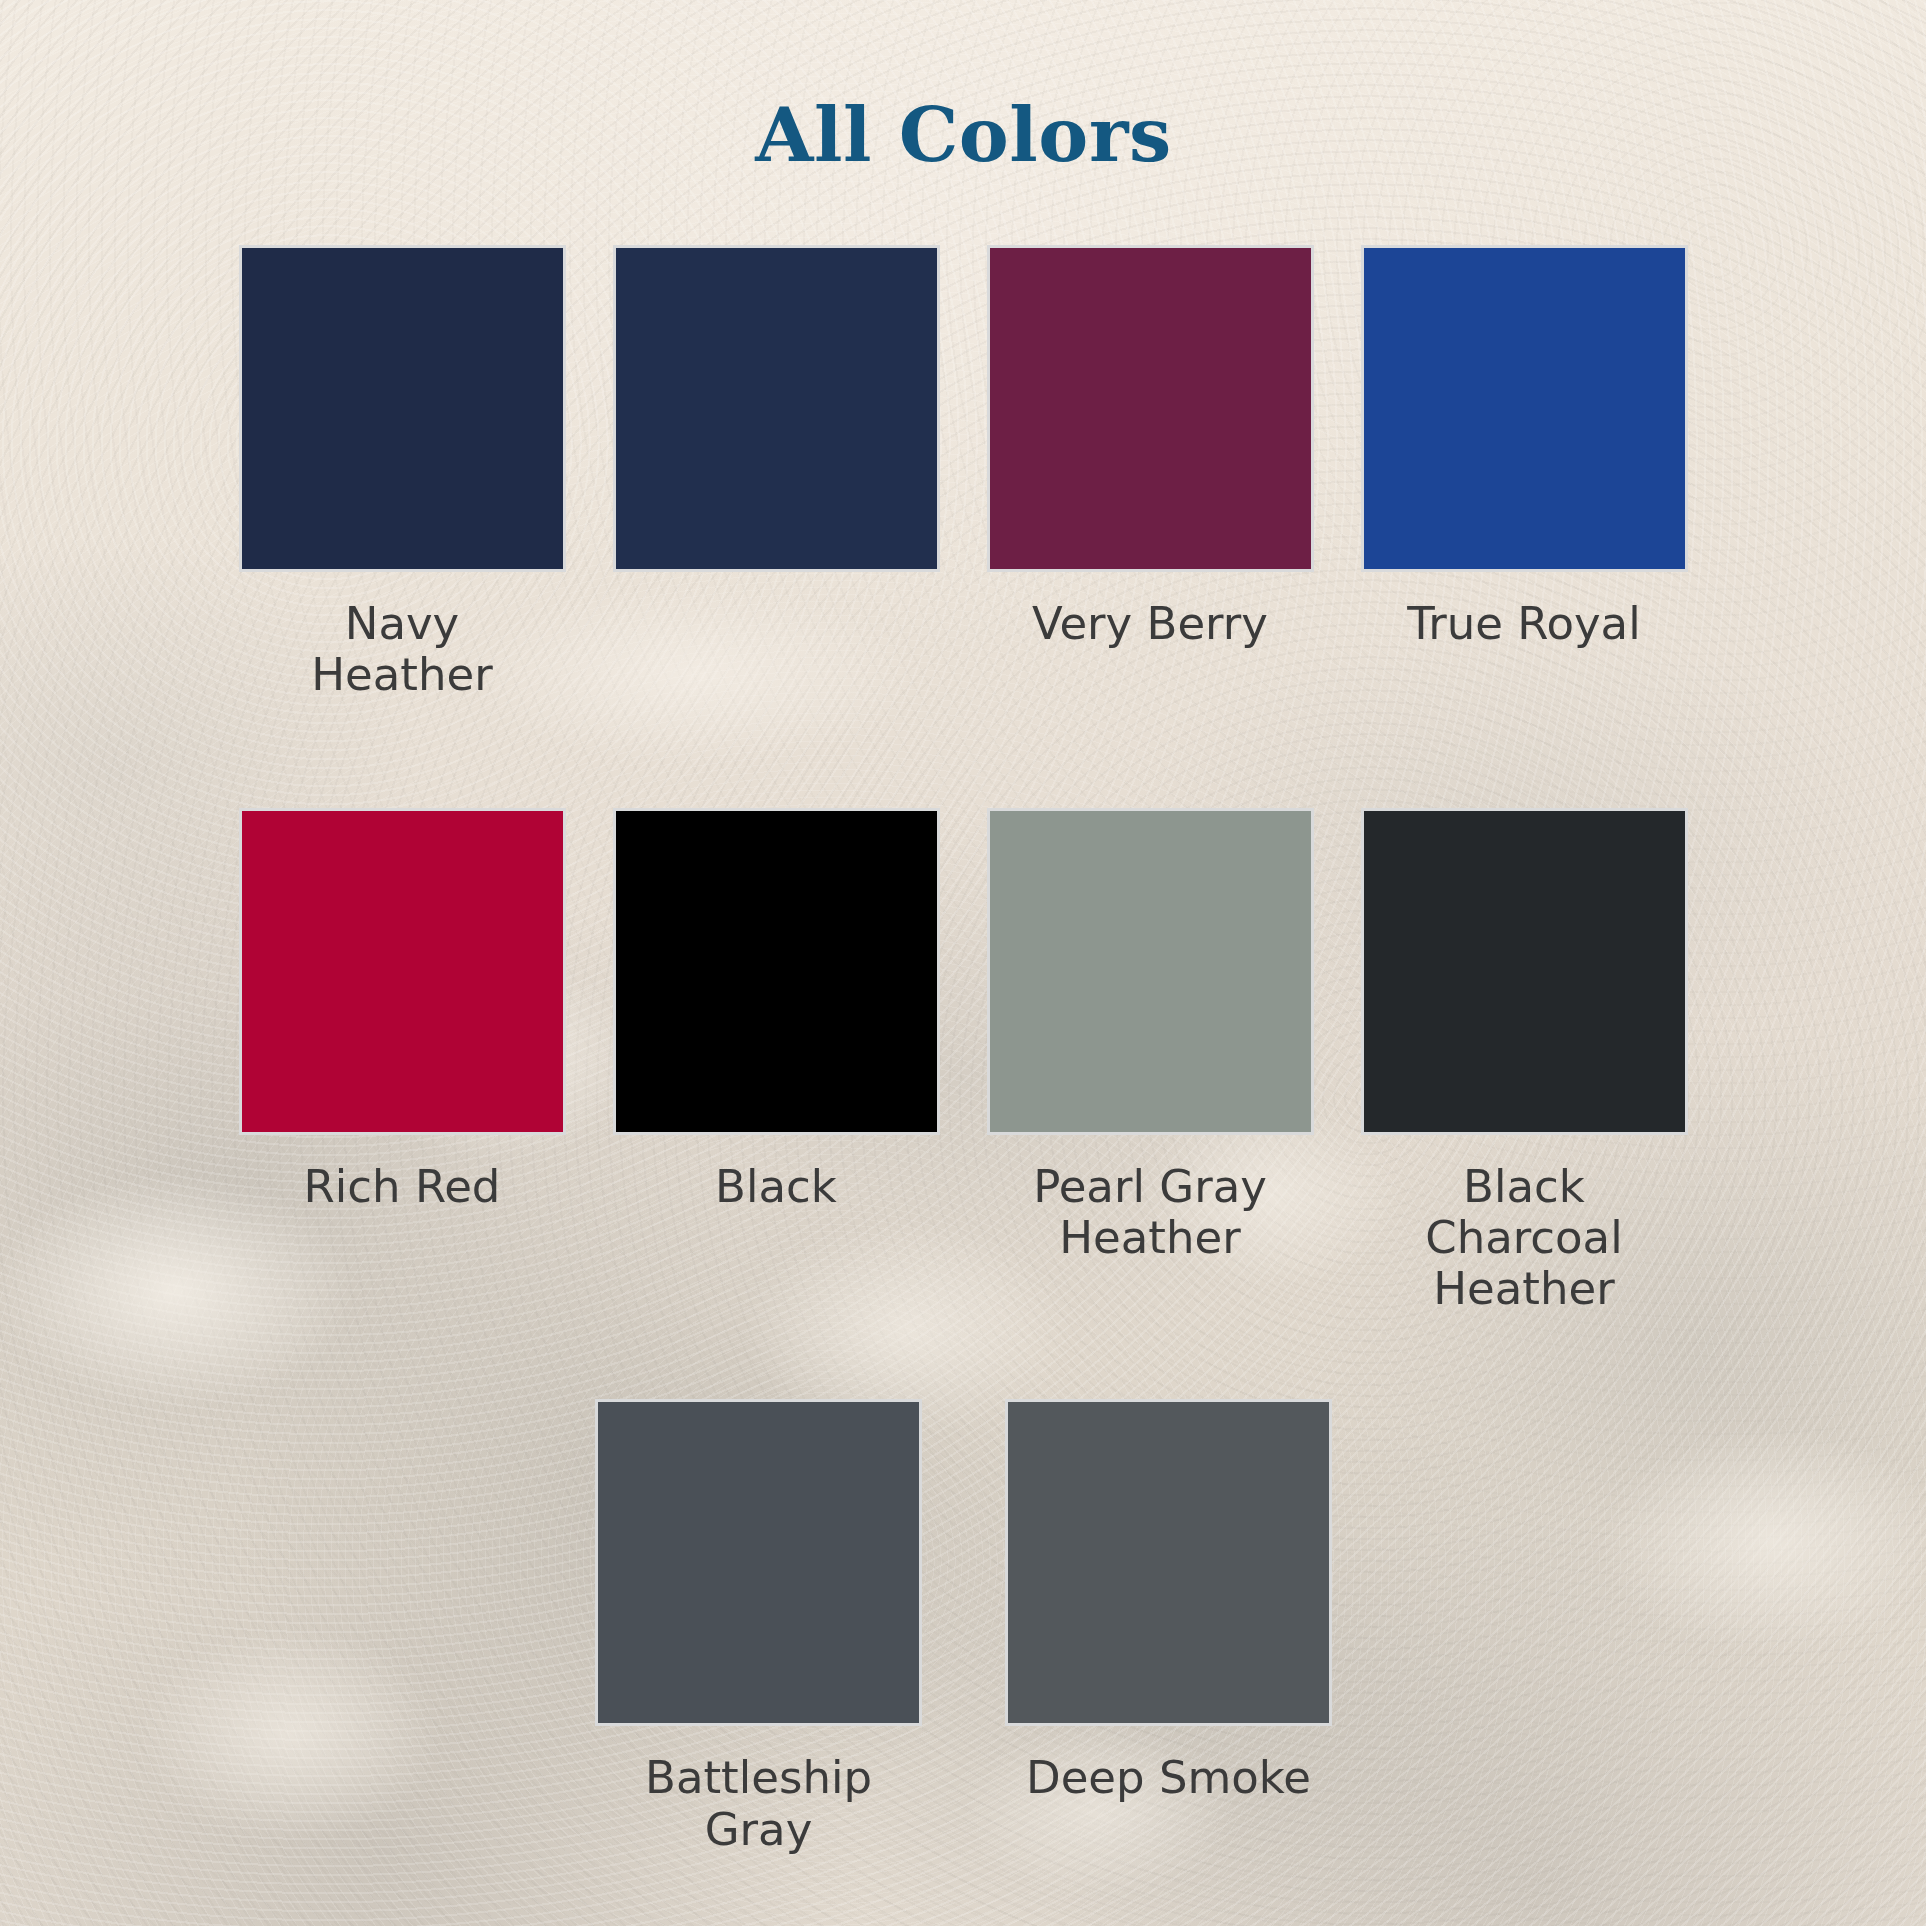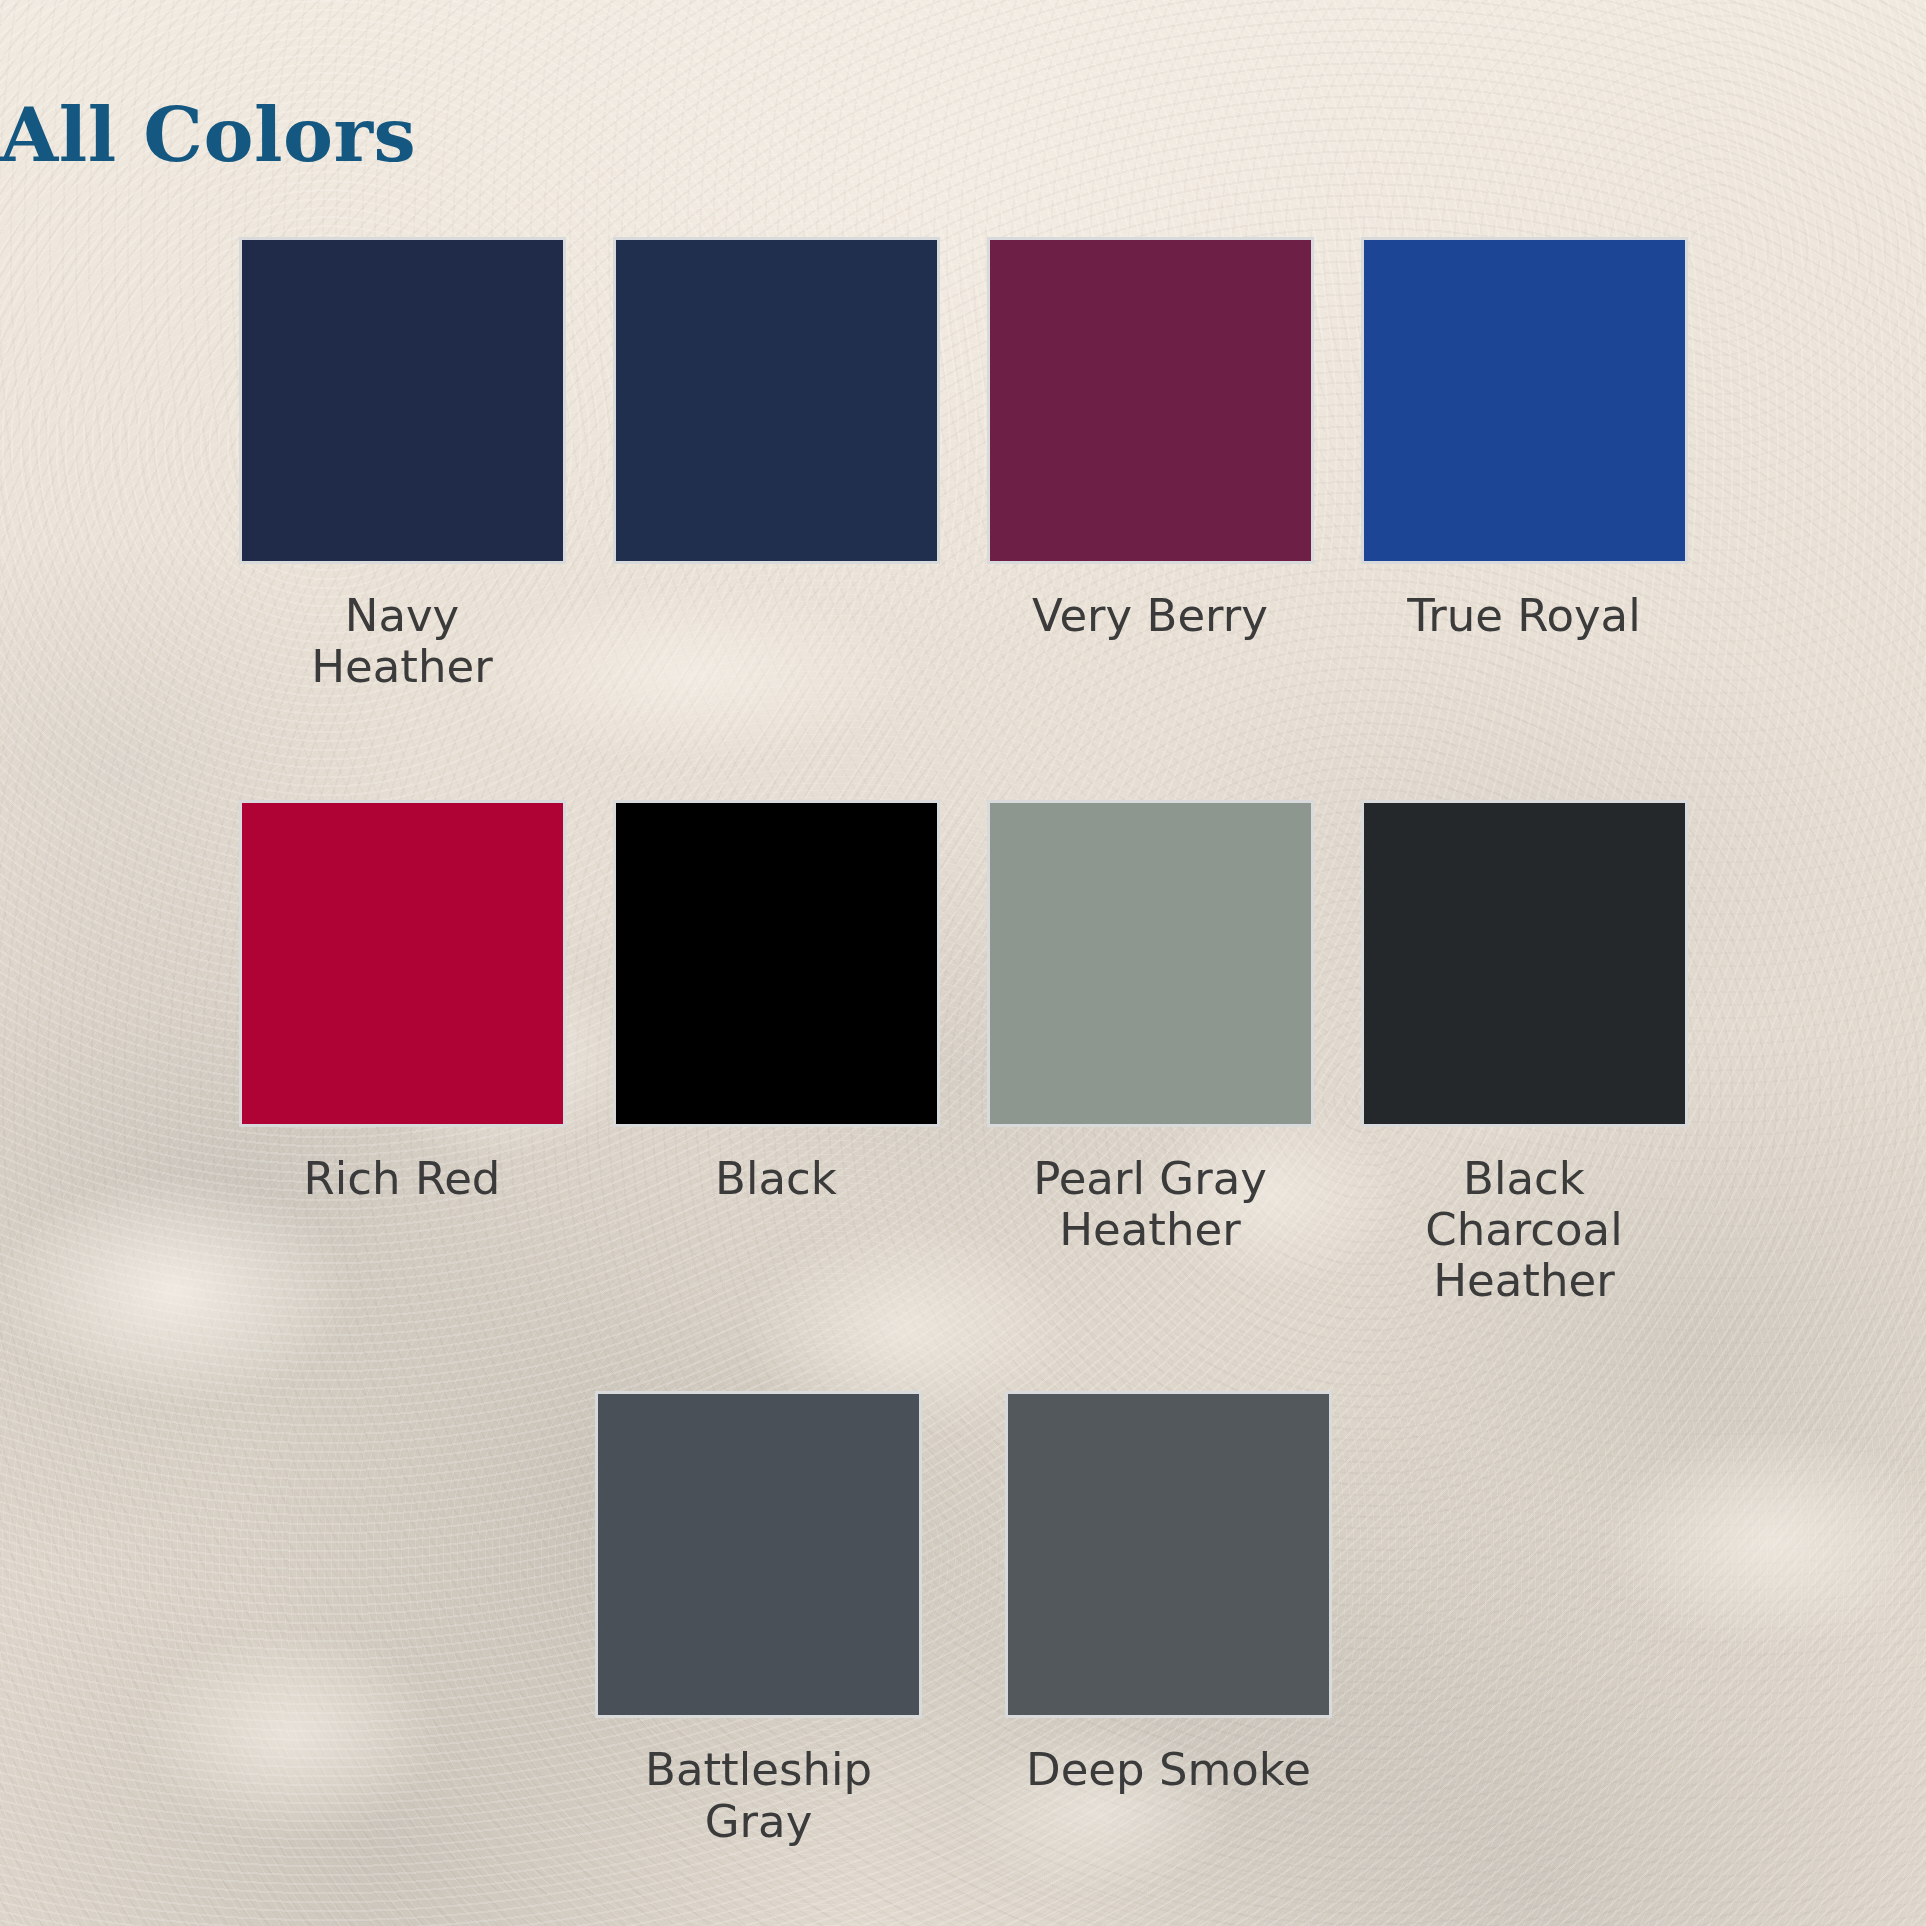--- a/index.html
+++ b/index.html
@@ -68,29 +68,30 @@
     position: relative;
     z-index: 3;
     width: 100%;
     height: 100%;
     box-sizing: border-box;
   }
 
   #title {
     margin: 0;
     padding-top: 91px;
+    text-align: center;
     font-family: "DejaVu Serif", serif;
     font-weight: bold;
     font-size: 75px;
     letter-spacing: 0.5px;
     color: #145881;
   }
 
   .swatch-grid {
-    margin: 8px auto;
+    margin: 16px auto;
     padding-top: 50px;
     width: 1497px;
   }
 
   .swatch-row {
     display: flex;
     justify-content: flex-start;
     align-items: flex-start;
     width: 100%;
   }

